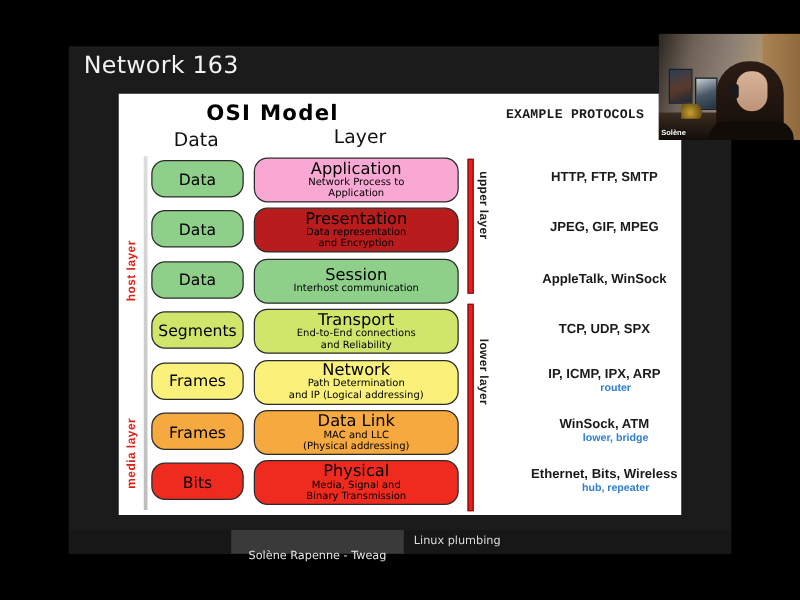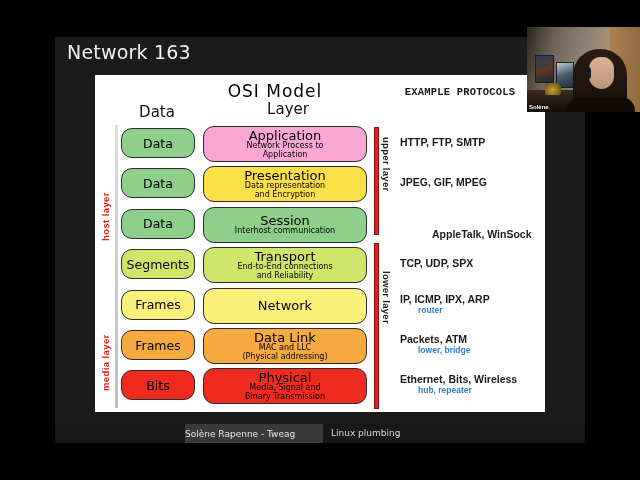--- a/index.html
+++ b/index.html
@@ -48,23 +48,23 @@
     width: 450px;    
     height: 337px;   
     background: #ffffff;
   }
 
   .osi-title {
     position: absolute;
     left: 70px;
     top: 6px;
     width: 220px;
-    text-align: center;
-    font-family: "DejaVu Sans", sans-serif;
-    font-weight: normal;
+    text-align: left;
+    font-family: "DejaVu Sans", sans-serif;
+    font-weight: bold;
     font-size: 17px;
     color: #000;
     letter-spacing: 1px;
   }
 
   .protocols-title {
     position: absolute;
     left: 285px;
     top: 11px;
     width: 160px;
@@ -188,21 +188,21 @@
     white-space: nowrap;
   }
   .bracket-label.upper { top: 62px;  }
   .bracket-label.lower { top: 196px; }
 
   
   .proto {
     position: absolute;
     left: 305px;
     width: 167px;
-    text-align: left;
+    text-align: center;
   }
   .proto .main {
     font-family: "Liberation Sans", sans-serif;
     font-weight: bold;
     font-size: 10.5px;
     color: #1a1a1a;
     white-space: nowrap;
   }
   .proto .dev {
     font-family: "Liberation Sans", sans-serif;
@@ -227,25 +227,25 @@
     position: absolute;
     left: 130px;
     top: 0;
     width: 138px;
     height: 19px;
     background: #3a3a3a;
   }
   #status-presenter {
     position: absolute;
     left: 130px;
-    top: 1px;
+    top: 12px;
     width: 138px;
     height: 19px;
     line-height: 19px;
-    text-align: left;
+    text-align: center;
     font-family: "DejaVu Sans", sans-serif;
     font-size: 9px;
     color: #e8e8e8;
     white-space: nowrap;
   }
   #status-talk {
     position: absolute;
     left: 276px;
     top: 0;
     height: 19px;
@@ -378,37 +378,37 @@
               <div class="sub">Network Process to<br>Application</div>
             </div>
             <div class="proto" style="top: 11px;">
               <div class="main">HTTP, FTP, SMTP</div>
             </div>
           </div>
           <div class="row" style="top: 90.4px;">
             <div class="pill data-pill" style="background: rgb(142, 208, 138);">
               <span>Data</span>
             </div>
-            <div class="pill layer-pill" style="background: #fde047;">
+            <div class="pill layer-pill" style="background: #b91c1c;">
               <div class="ttl">Presentation</div>
               <div class="sub">Data representation<br>and Encryption</div>
             </div>
             <div class="proto" style="top: 11px;">
               <div class="main">JPEG, GIF, MPEG</div>
             </div>
           </div>
           <div class="row" style="top: 130.8px;">
             <div class="pill data-pill" style="background: rgb(142, 208, 138);">
               <span>Data</span>
             </div>
             <div class="pill layer-pill" style="background: rgb(142, 208, 138);">
               <div class="ttl">Session</div>
               <div class="sub">Interhost communication</div>
             </div>
-            <div class="proto" style="top: 22px; margin-left: 32px;">
+            <div class="proto" style="top: 11px;">
               <div class="main">AppleTalk, WinSock</div>
             </div>
           </div>
           <div class="row" style="top: 171.2px;">
             <div class="pill data-pill" style="background: rgb(207, 230, 106); align-items: center;">
               <span>Segments</span>
             </div>
             <div class="pill layer-pill" style="background: rgb(207, 230, 106);">
               <div class="ttl">Transport</div>
               <div class="sub">End-to-End connections<br>and Reliability</div>
@@ -416,36 +416,37 @@
             <div class="proto" style="top: 11px;">
               <div class="main">TCP, UDP, SPX</div>
             </div>
           </div>
           <div class="row" style="top: 211.6px;">
             <div class="pill data-pill" style="background: rgb(250, 240, 122);">
               <span>Frames</span>
             </div>
             <div class="pill layer-pill" style="background: rgb(250, 240, 122);">
               <div class="ttl">Network</div>
+              <div class="sub">Path Determination<br>and IP (Logical addressing)</div>
             </div>
             <div class="proto" style="top: 6px;">
               <div class="main">IP, ICMP, IPX, ARP</div>
               <div class="dev">router</div>
             </div>
           </div>
           <div class="row" style="top: 252px;">
             <div class="pill data-pill" style="background: rgb(245, 169, 63);">
               <span>Frames</span>
             </div>
             <div class="pill layer-pill" style="background: rgb(245, 169, 63);">
               <div class="ttl">Data Link</div>
               <div class="sub">MAC and LLC<br>(Physical addressing)</div>
             </div>
             <div class="proto" style="top: 6px;">
-              <div class="main">Packets, ATM</div>
+              <div class="main">WinSock, ATM</div>
               <div class="dev">lower, bridge</div>
             </div>
           </div>
           <div class="row" style="top: 292.4px;">
             <div class="pill data-pill" style="background: rgb(239, 43, 32);">
               <span>Bits</span>
             </div>
             <div class="pill layer-pill" style="background: rgb(239, 43, 32);">
               <div class="ttl">Physical</div>
               <div class="sub">Media, Signal and<br>Binary Transmission</div>

